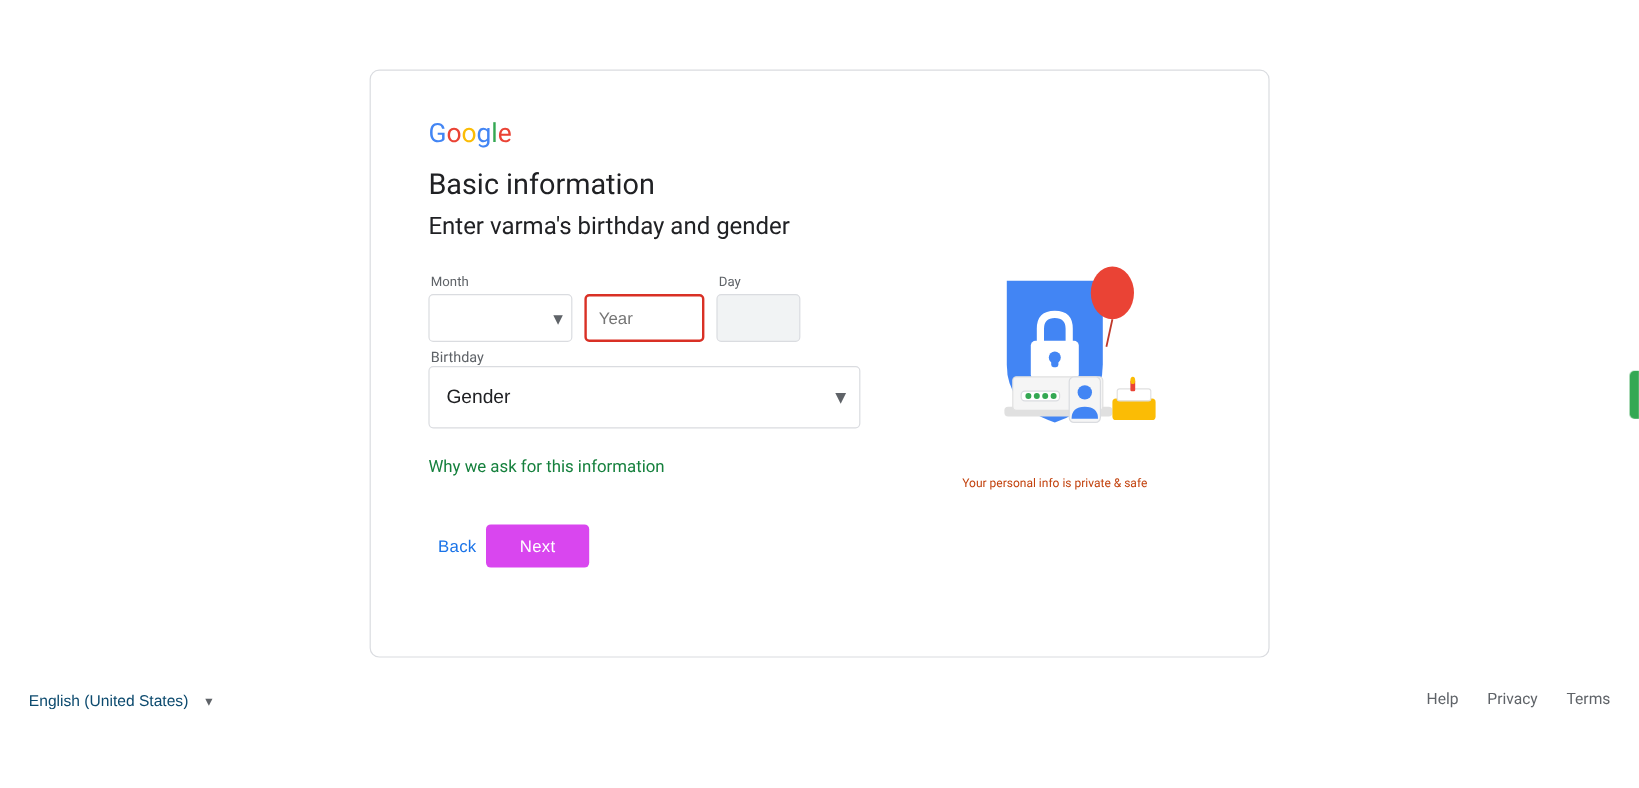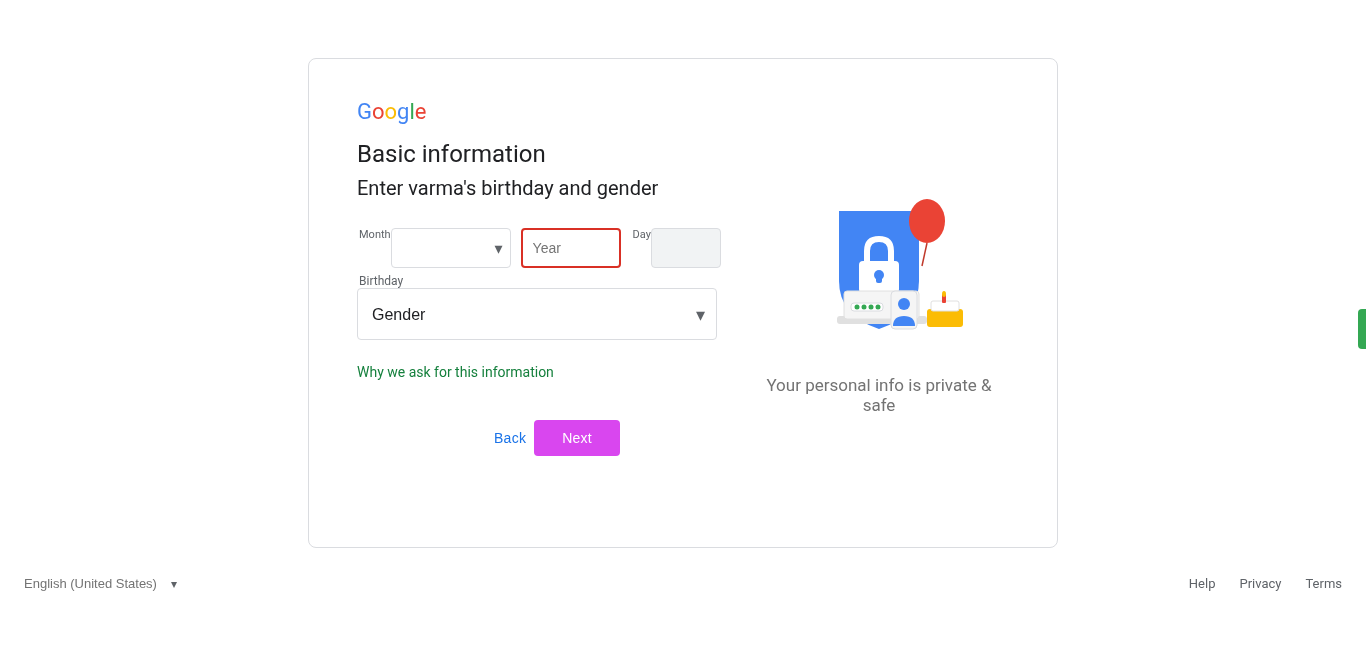--- a/index.html
+++ b/index.html
@@ -87,21 +87,21 @@
     .birthday-row {
       display: flex;
       flex-direction: row;
       gap: 10px;
       margin-bottom: 6px;
       align-items: flex-end;
     }
 
     .field-group {
       display: flex;
-      flex-direction: row;
+      flex-direction: column;
     }
 
     .field-label {
       font-size: 11px;
       color: #5f6368;
       margin-bottom: 4px;
       padding-left: 2px;
     }
 
     .month-select-wrap {
@@ -199,21 +199,21 @@
       font-size: 14px;
       text-decoration: none;
       cursor: pointer;
       margin-bottom: 40px;
       display: inline-block;
     }
 
     .actions-row {
       display: flex;
       flex-direction: row;
-      justify-content: center;
+      justify-content: flex-start;
       align-items: center;
       margin-top: auto;
     }
 
     .back-btn {
       background: none;
       border: none;
       color: #1a73e8;
       font-size: 14px;
       font-weight: 500;
@@ -248,22 +248,22 @@
     .shield-scene {
       width: 200px;
       height: 200px;
       position: relative;
       display: flex;
       align-items: center;
       justify-content: center;
     }
 
     .private-text {
-      font-size: 17px;
-      color: #737373;
+      font-size: 10px;
+      color: #c2410c;
       text-align: center;
     }
 
     
     .footer {
       display: flex;
       flex-direction: row;
       justify-content: space-between;
       align-items: center;
       width: 100%;
@@ -275,21 +275,21 @@
       position: relative;
       display: flex;
       align-items: center;
       gap: 4px;
     }
 
     .language-select {
       border: none;
       background: none;
       font-size: 13px;
-      color: #737373;
+      color: #0c4a6e;
       cursor: pointer;
       appearance: none;
       padding-right: 20px;
     }
 
     .lang-arrow {
       font-size: 12px;
       color: #5f6368;
       pointer-events: none;
       position: absolute;

